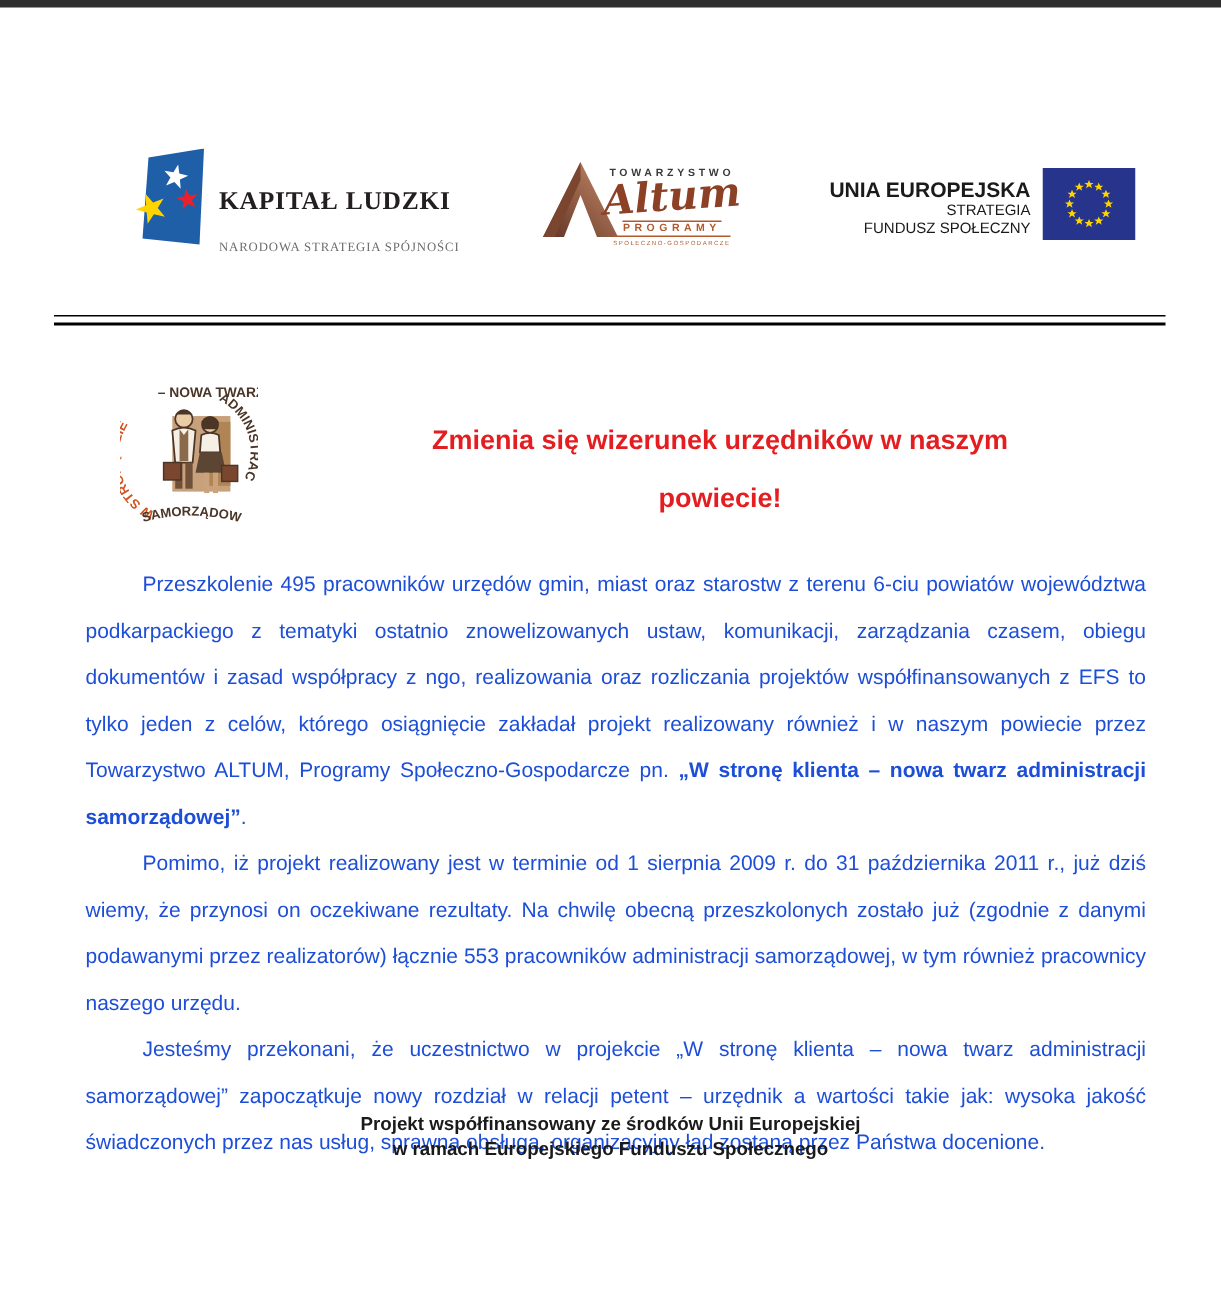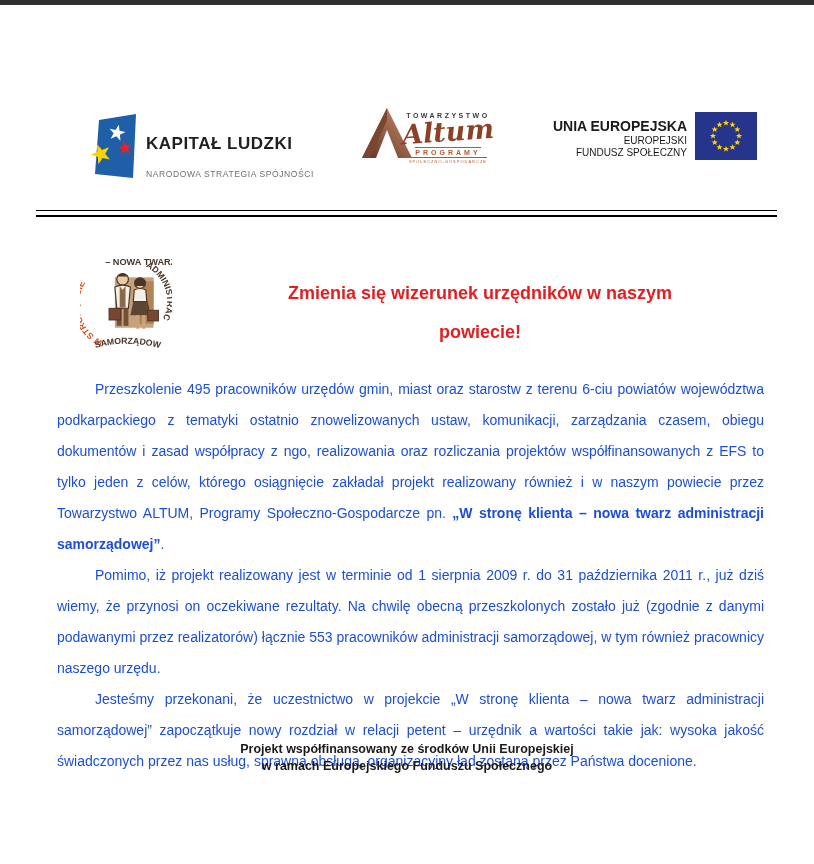--- a/index.html
+++ b/index.html
@@ -3,21 +3,21 @@
 <meta charset="utf-8">
 <style>
   html,body{margin:0;padding:0;background:#fff;}
   .page{
     position:relative;width:814px;height:864px;background:#ffffff;
     font-family:"Liberation Sans", sans-serif;overflow:hidden;
   }
   .top-bar{position:absolute;left:0;top:0;width:814px;height:5px;background:#2e2e2e;}
 
   
-  .kl-logo{position:absolute;left:88px;top:114px;display:flex;align-items:center;}
+  .kl-logo{position:absolute;left:88px;top:99px;display:flex;align-items:flex-end;font-family:Liberation Serif, serif;}
   .kl-text{margin-left:6px;margin-top:14px;}
   .kl-title{font-size:17px;font-weight:bold;color:#231f20;letter-spacing:.5px;}
   .kl-sub{font-size:8.5px;color:#6d6e71;letter-spacing:.6px;margin-top:15px;}
 
   .altum-logo{position:absolute;left:360px;top:104px;display:flex;align-items:flex-start;}
   .altum-text{margin-left:-10px;display:flex;flex-direction:column;align-items:center;}
   .altum-top{font-size:7px;font-weight:bold;color:#3a3a3a;letter-spacing:2.5px;margin-top:8px;}
   .altum-name{font-size:27px;color:#8c4127;font-style:italic;font-weight:bold;font-family:"DejaVu Serif", serif;line-height:26px;transform:rotate(-4deg);}
   .altum-bottom{font-size:7px;font-weight:bold;color:#b05a2e;letter-spacing:3px;margin-top:2px;border-top:1px solid #b05a2e;padding-top:1px;}
   .altum-subtext{font-size:4px;color:#b05a2e;letter-spacing:1px;border-top:1px solid #b05a2e;margin-top:1px;padding-top:1px;}
@@ -85,21 +85,21 @@
       <div class="altum-top">TOWARZYSTWO</div>
       <div class="altum-name">Altum</div>
       <div class="altum-bottom">PROGRAMY</div>
       <div class="altum-subtext">SPOŁECZNO-GOSPODARCZE</div>
     </div>
   </div>
 
   <div class="eu-logo">
     <div class="eu-text">
       <div class="eu-l1">UNIA EUROPEJSKA</div>
-      <div class="eu-l2">EUROPEJSKI</div>
+      <div class="eu-l2">STRATEGIA</div>
       <div class="eu-l3">FUNDUSZ SPOŁECZNY</div>
     </div>
     <svg width="62" height="48" viewBox="0 0 62 48">
       <defs>
         <path id="eustar" d="M0,-3 L0.88,-0.93 3.05,-0.93 1.31,0.39 1.99,2.5 0,1.2 -1.99,2.5 -1.31,0.39 -3.05,-0.93 -0.88,-0.93 Z" fill="#ffd500"></path>
       </defs>
       <rect x="0" y="0" width="62" height="48" fill="#27348b"></rect>
       <use href="#eustar" x="31" y="11"></use>
       <use href="#eustar" x="37.5" y="12.7"></use>
       <use href="#eustar" x="42.3" y="17.5"></use>

